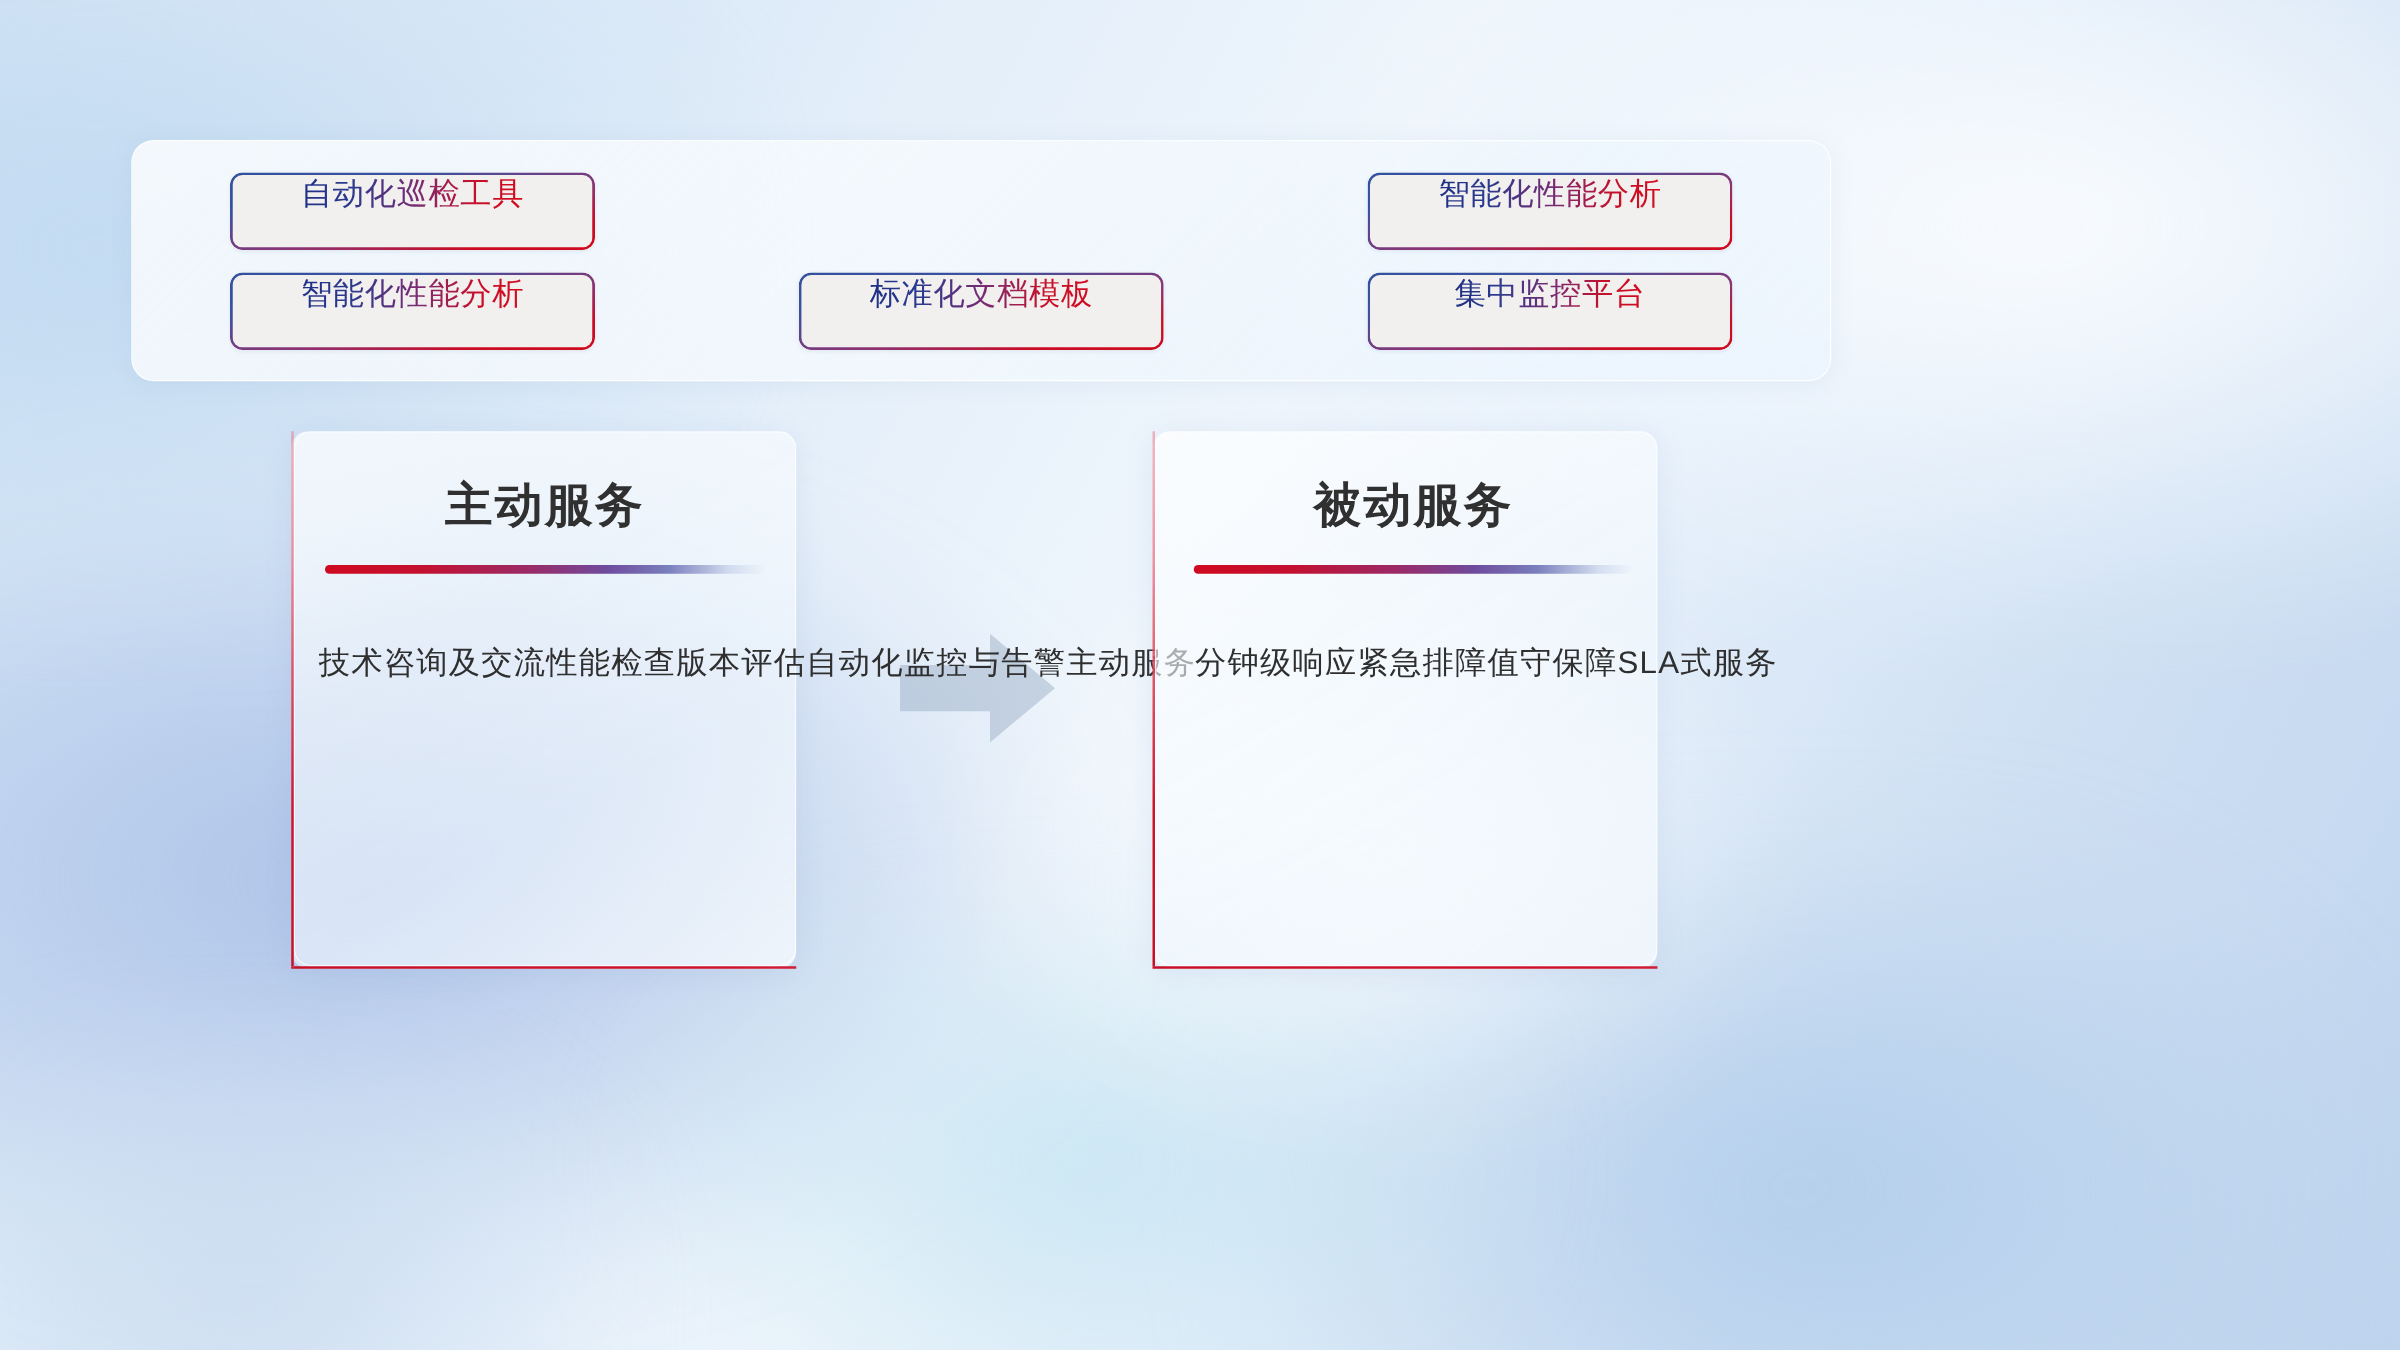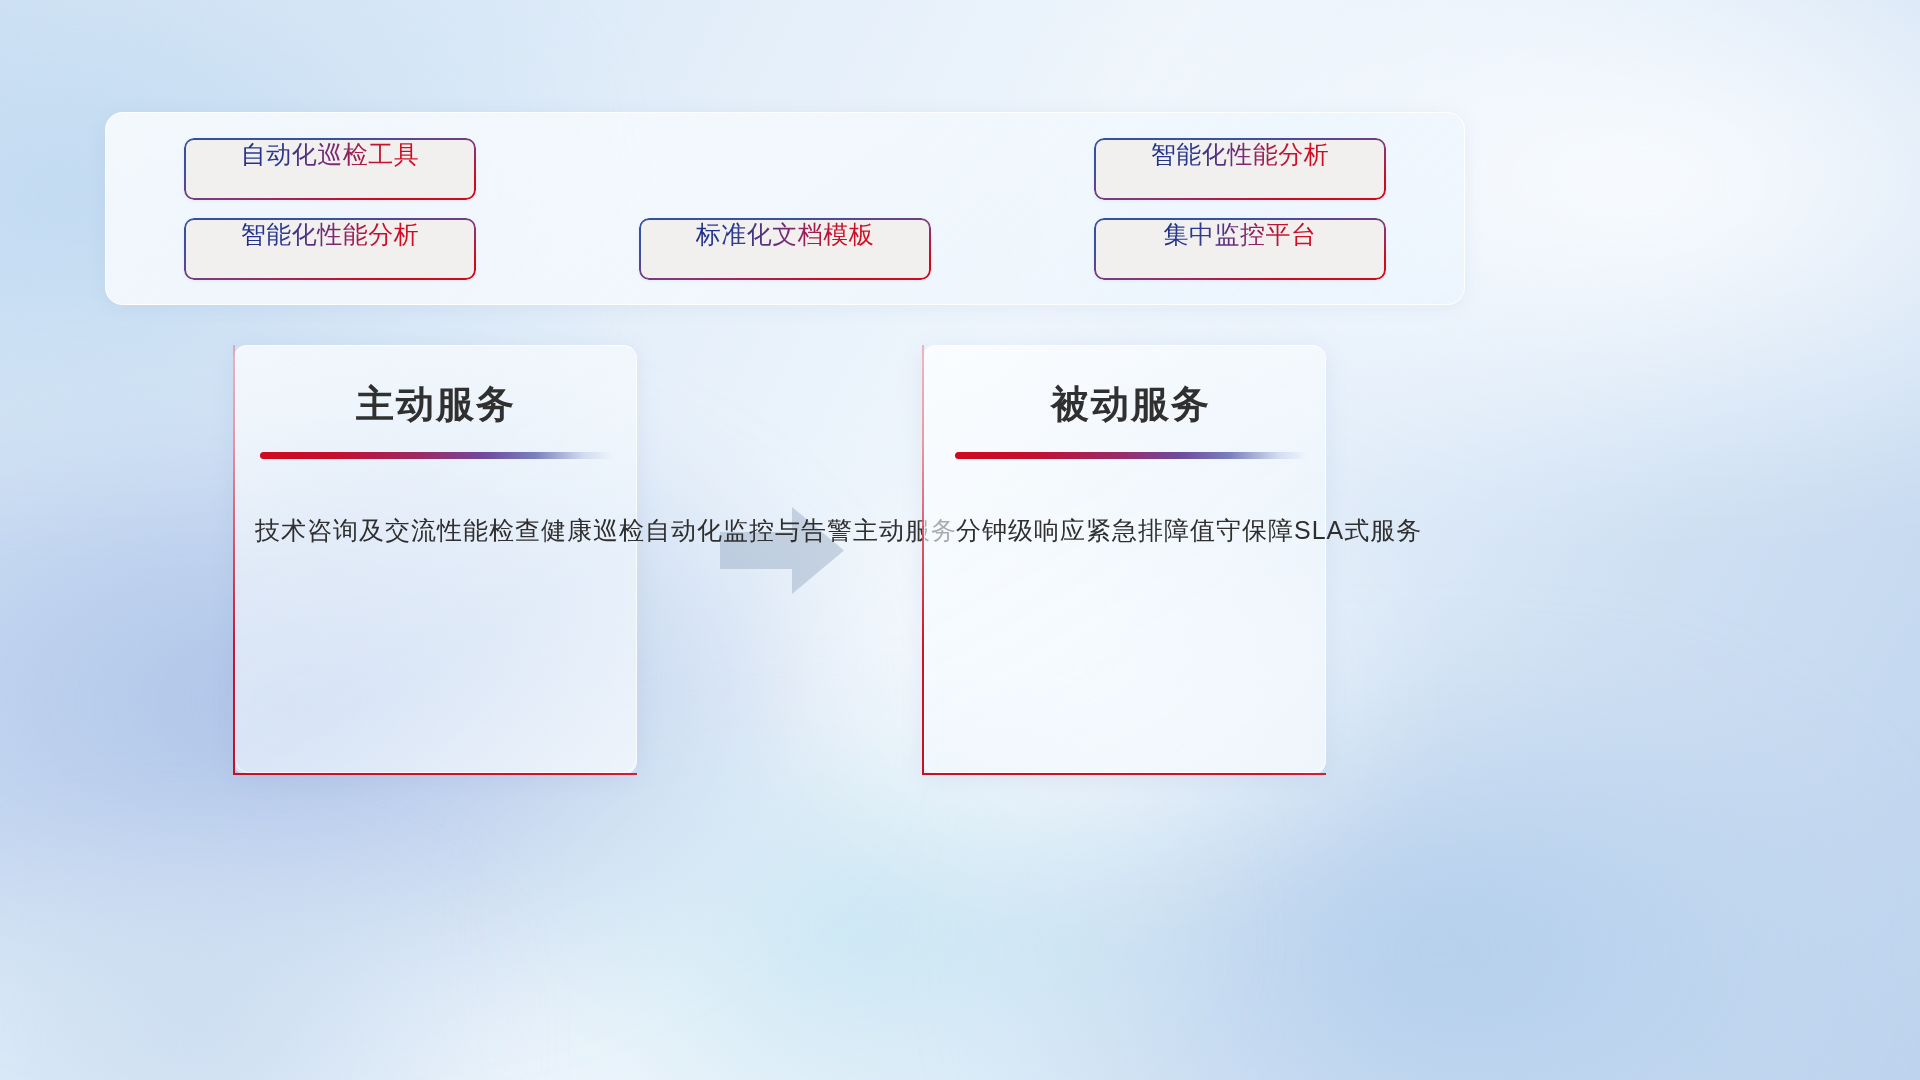--- a/index.html
+++ b/index.html
@@ -210,21 +210,21 @@
   </svg>
 </div>
 
 <div class="card card-left">
   <div class="card-shell"></div>
   <div class="card-title">主动服务</div>
   <div class="card-divider"></div>
   <ul class="card-list">
     <li>技术咨询及交流</li>
     <li>性能检查</li>
-    <li>健康巡检</li>
+    <li>版本评估</li>
     <li>自动化监控与告警</li>
     <li>主动服务</li>
   </ul>
 </div>
 
 <div class="card card-right">
   <div class="card-shell"></div>
   <div class="card-title">被动服务</div>
   <div class="card-divider"></div>
   <ul class="card-list">

